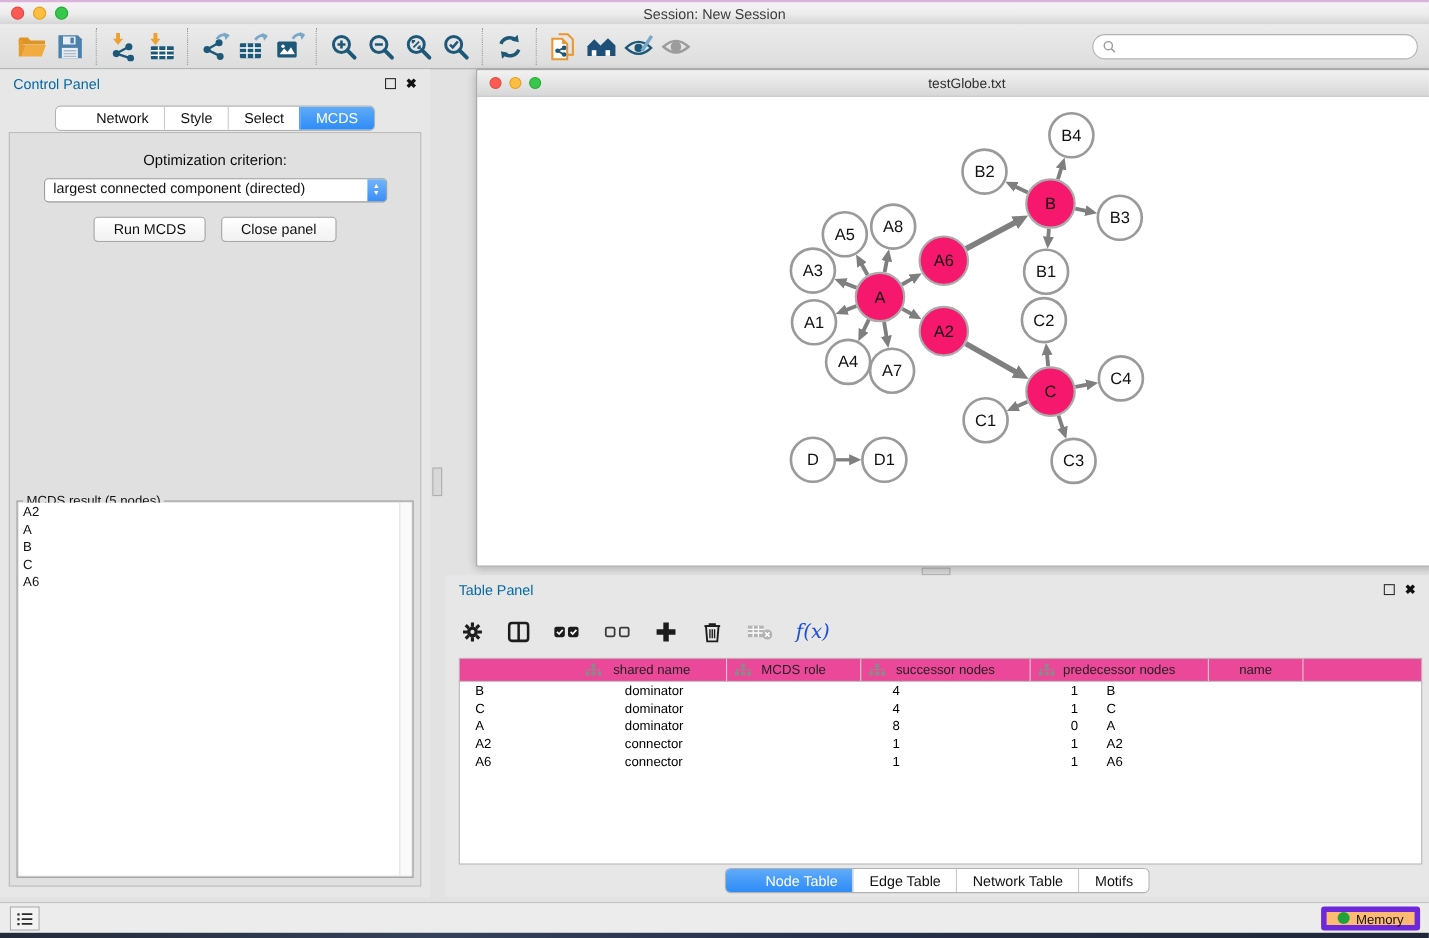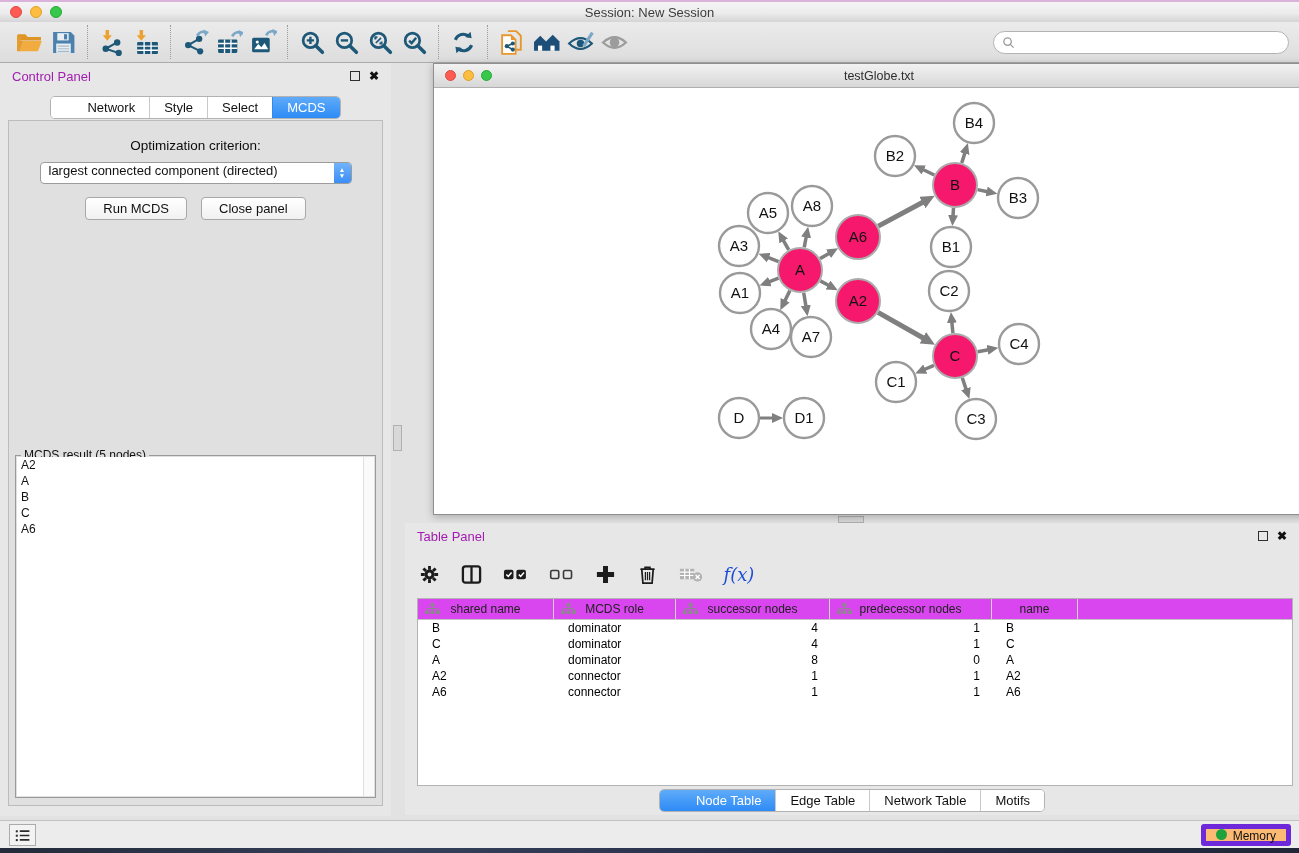--- a/index.html
+++ b/index.html
@@ -26,21 +26,21 @@
   .tbtn svg { width:27px; height:27px; }
   .tsep { width:0; height:34px; border-left:1px dotted #9b9b9b; margin:0 7px; }
   .search-wrap { position:absolute; right:10px; top:9px; width:296px; height:23px; background:#fff;
     border:1px solid #b3b3b3; border-radius:12px; display:flex; align-items:center; padding-left:8px; }
   .search-wrap svg { width:13px; height:13px; }
   .search-input { border:none; outline:none; flex:1; font-size:12px; background:transparent; padding-left:4px; }
 
   
   .control-panel { position:absolute; left:0; top:63px; width:391px; height:753px; background:#e7e7e7; }
   .panel-head { position:absolute; left:0; top:0; width:100%; height:26px; display:flex; align-items:center; padding:0 12px; }
-  .panel-title { font-size:13px; color:#a21caf; }
+  .panel-title { font-size:13px; color:#0369a1; }
   .panel-head-icons { margin-left:auto; display:flex; align-items:center; gap:9px; }
   .float-box { width:10px; height:10px; border:1.6px solid #2e2e2e; display:inline-block; }
   .close-x { font-size:12px; font-weight:bold; color:#111; line-height:10px; }
 
   .segmented { display:inline-flex; background:#fff; border:1px solid #b2b2b2; border-radius:5px; overflow:hidden; }
   .seg-tab { font-size:13px; color:#111; padding:3px 14px; border-left:1px solid #c9c9c9; background:#fff; cursor:default; white-space:nowrap; }
   .seg-tab:first-child { border-left:none;padding-left:36px; }
   .seg-tab.active { background:linear-gradient(180deg,#5fabf9,#2e8bf6); color:#fff; border-left-color:#2e8bf6; }
   .cp-tabs { position:absolute; top:33px; left:0; width:100%; text-align:center; }
 
@@ -81,21 +81,21 @@
   .vsplit-thumb { position:absolute; left:393px; top:425px; width:9px; height:26px; background:#d8d8d8; border:1px solid #b0b0b0; }
   .hsplit-thumb { position:absolute; left:838px; top:516px; width:26px; height:7px; background:#d8d8d8; border:1px solid #b0b0b0; }
 
   
   .table-panel { position:absolute; left:405px; top:523px; width:894px; height:292px; background:#e7e7e7; }
   .tp-toolbar { position:absolute; left:14px; top:32px; height:38px; display:flex; align-items:center; gap:21px; }
   .tp-icon { display:flex; align-items:center; justify-content:center; cursor:default; }
   .tp-icon svg { height:21px; }
   .fx-label { font-family:"DejaVu Serif", serif; font-style:italic; font-size:18px; color:#1d4ed8; }
   .data-table { position:absolute; left:12px; top:75px; width:876px; height:188px; background:#fff; border:1px solid #b3b3b3; }
-  .dt-header { display:flex; height:21px; background:#d946ef; border-bottom:1px solid #c3c3c3; }
+  .dt-header { display:flex; height:21px; background:#ec4899; border-bottom:1px solid #c3c3c3;justify-content:center; }
   .dt-hcell { display:flex; align-items:center; justify-content:center; gap:6px; font-size:12px; color:#222;
     border-right:1px solid #d2d2d2; position:relative; }
   .dt-hcell svg { width:15px; height:12px; position:absolute; left:7px; }
   .dt-row { display:flex; height:16px; }
   .dt-cell { font-size:12px; color:#000; line-height:16px; white-space:nowrap; overflow:hidden; }
   .dt-cell.left { text-align:left; padding-left:14px; }
   .dt-cell.right { text-align:right; padding-right:12px; }
   .tp-tabs { position:absolute; bottom:3px; left:0; width:100%; text-align:center; }
 
   

